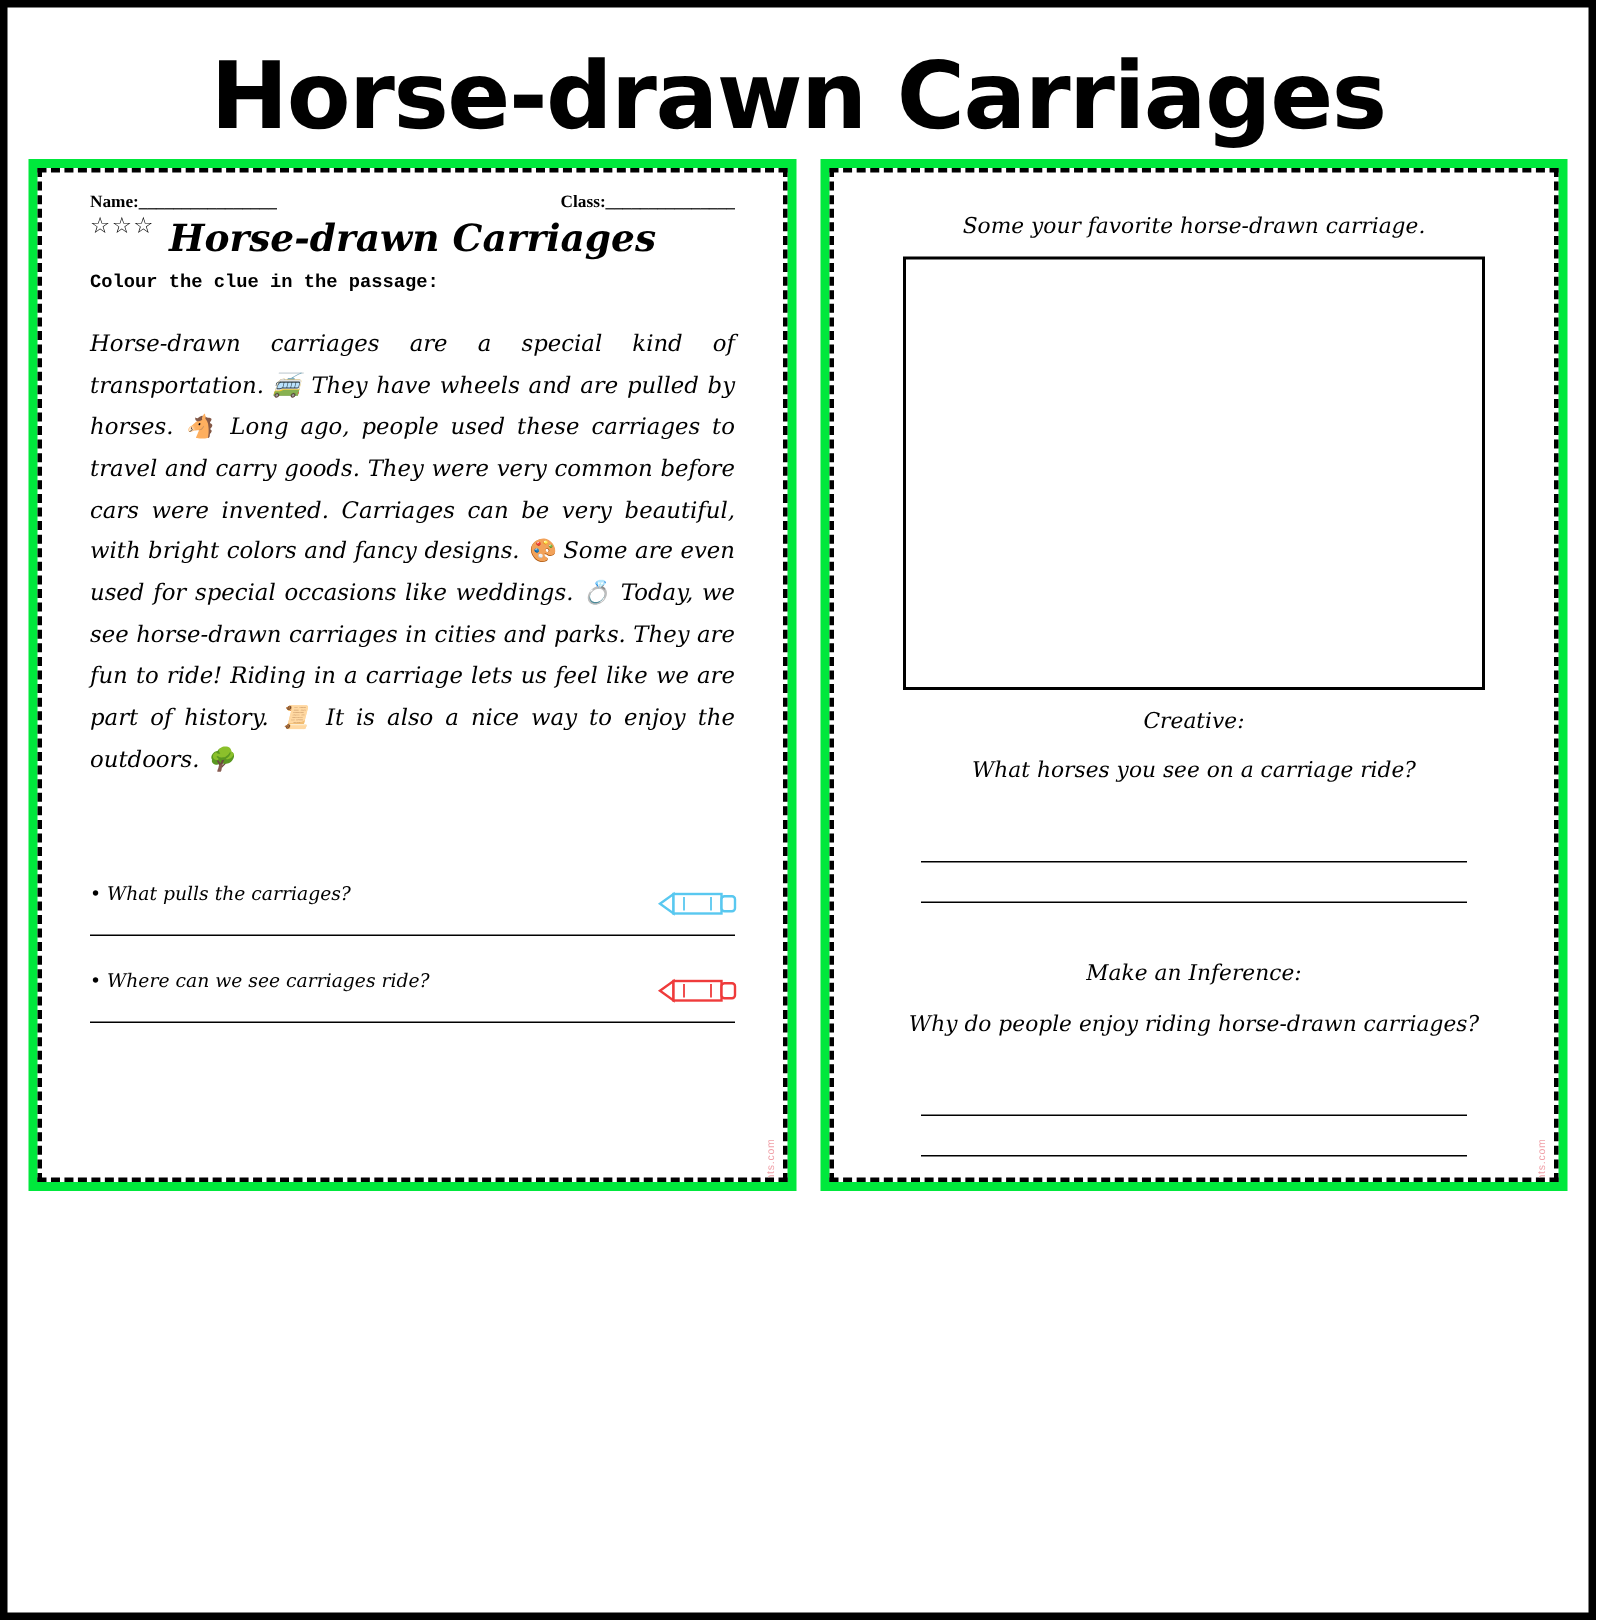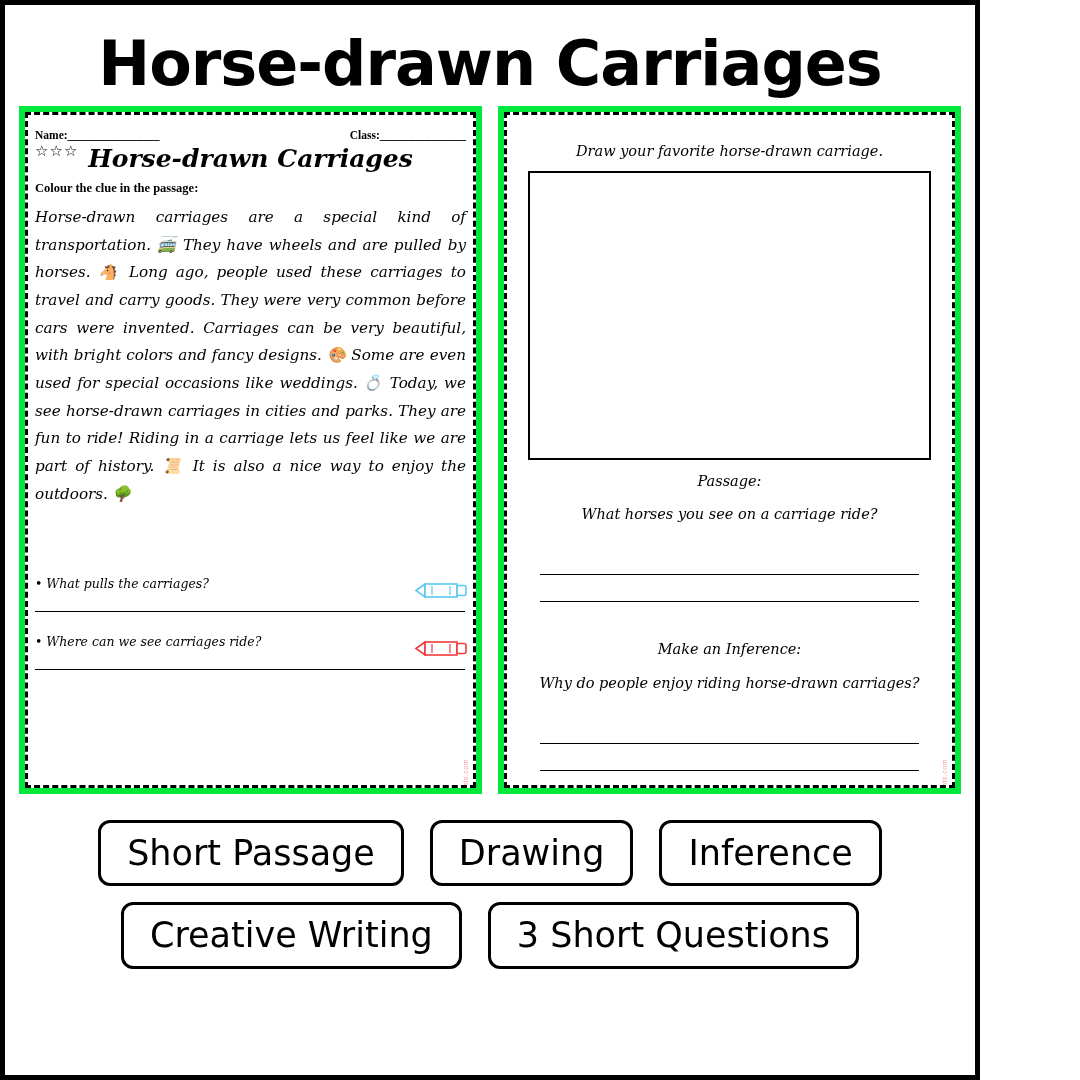--- a/index.html
+++ b/index.html
@@ -8,21 +8,21 @@
   }
   body {
     width: 1080px;
     height: 1080px;
     background: #ffffff;
     font-family: "Liberation Sans", sans-serif;
     overflow: hidden;
   }
   .page {
     position: relative;
-    width: 980px;
+    width: 1064px;
     height: 1080px;
     box-sizing: border-box;
     border: 5px solid #000;
     background: #fff;
   }
 
   
   .main-title {
     text-align: center;
     font-family: "DejaVu Sans", sans-serif;
@@ -47,21 +47,21 @@
     box-sizing: border-box;
     width: 512px;
     height: 688px;
   }
   .sheet-inner {
     background: #fff;
     width: 100%;
     height: 100%;
     box-sizing: border-box;
     border: 3px dashed #000;
-    padding: 14px 7px;
+    padding: 14px 32px;
     position: relative;
     overflow: hidden;
   }
 
   
   .nameline {
     display: flex;
     justify-content: space-between;
     font-size: 11.5px;
     font-weight: bold;
@@ -80,24 +80,24 @@
   .sheet-title {
     text-align: center;
     font-family: "DejaVu Serif", serif;
     font-style: italic;
     font-weight: bold;
     font-size: 25px;
     margin: -14px 0 8px 0;
     color: #000;
   }
   .clue-label {
-    font-family: Liberation Serif, serif;
+    font-family: Liberation Mono, monospace;
     font-weight: bold;
     font-size: 12.5px;
-    margin-bottom: 8px;
+    margin-bottom: 21px;
   }
   .passage {
     font-family: "DejaVu Serif", serif;
     font-style: italic;
     font-size: 15.2px;
     line-height: 1.82;
     text-align: justify;
     color: #000000;
   }
   .questions {
@@ -246,25 +246,25 @@
 
         </div>
 
         <div class="watermark">© PrintableParents.com</div>
       </div>
     </div>
 
     <div class="sheet">
       <div class="sheet-inner">
 
-        <div class="draw-prompt">Draw your favorite horse-drawn carriage.</div>
+        <div class="draw-prompt">Some your favorite horse-drawn carriage.</div>
 
         <div class="draw-box"></div>
 
-        <div class="centered-label">Passage:</div>
+        <div class="centered-label">Creative:</div>
         <div class="centered-label">What horses you see on a carriage ride?</div>
 
         <div class="write-lines">
           <div class="line"></div>
           <div class="line"></div>
         </div>
 
         <div class="section-gap"></div>
 
         <div class="centered-label">Make an Inference:</div>
@@ -274,25 +274,14 @@
           <div class="line"></div>
           <div class="line"></div>
         </div>
 
         <div class="watermark">© PrintableParents.com</div>
       </div>
     </div>
 
   </div>
 
-  <div class="tags">
-    <div class="tag-row">
-      <div class="tag">Short Passage</div>
-      <div class="tag">Drawing</div>
-      <div class="tag">Inference</div>
-    </div>
-    <div class="tag-row">
-      <div class="tag">Creative Writing</div>
-      <div class="tag">3 Short Questions</div>
-    </div>
-  </div>
 
 </div>
 
 </body></html>

